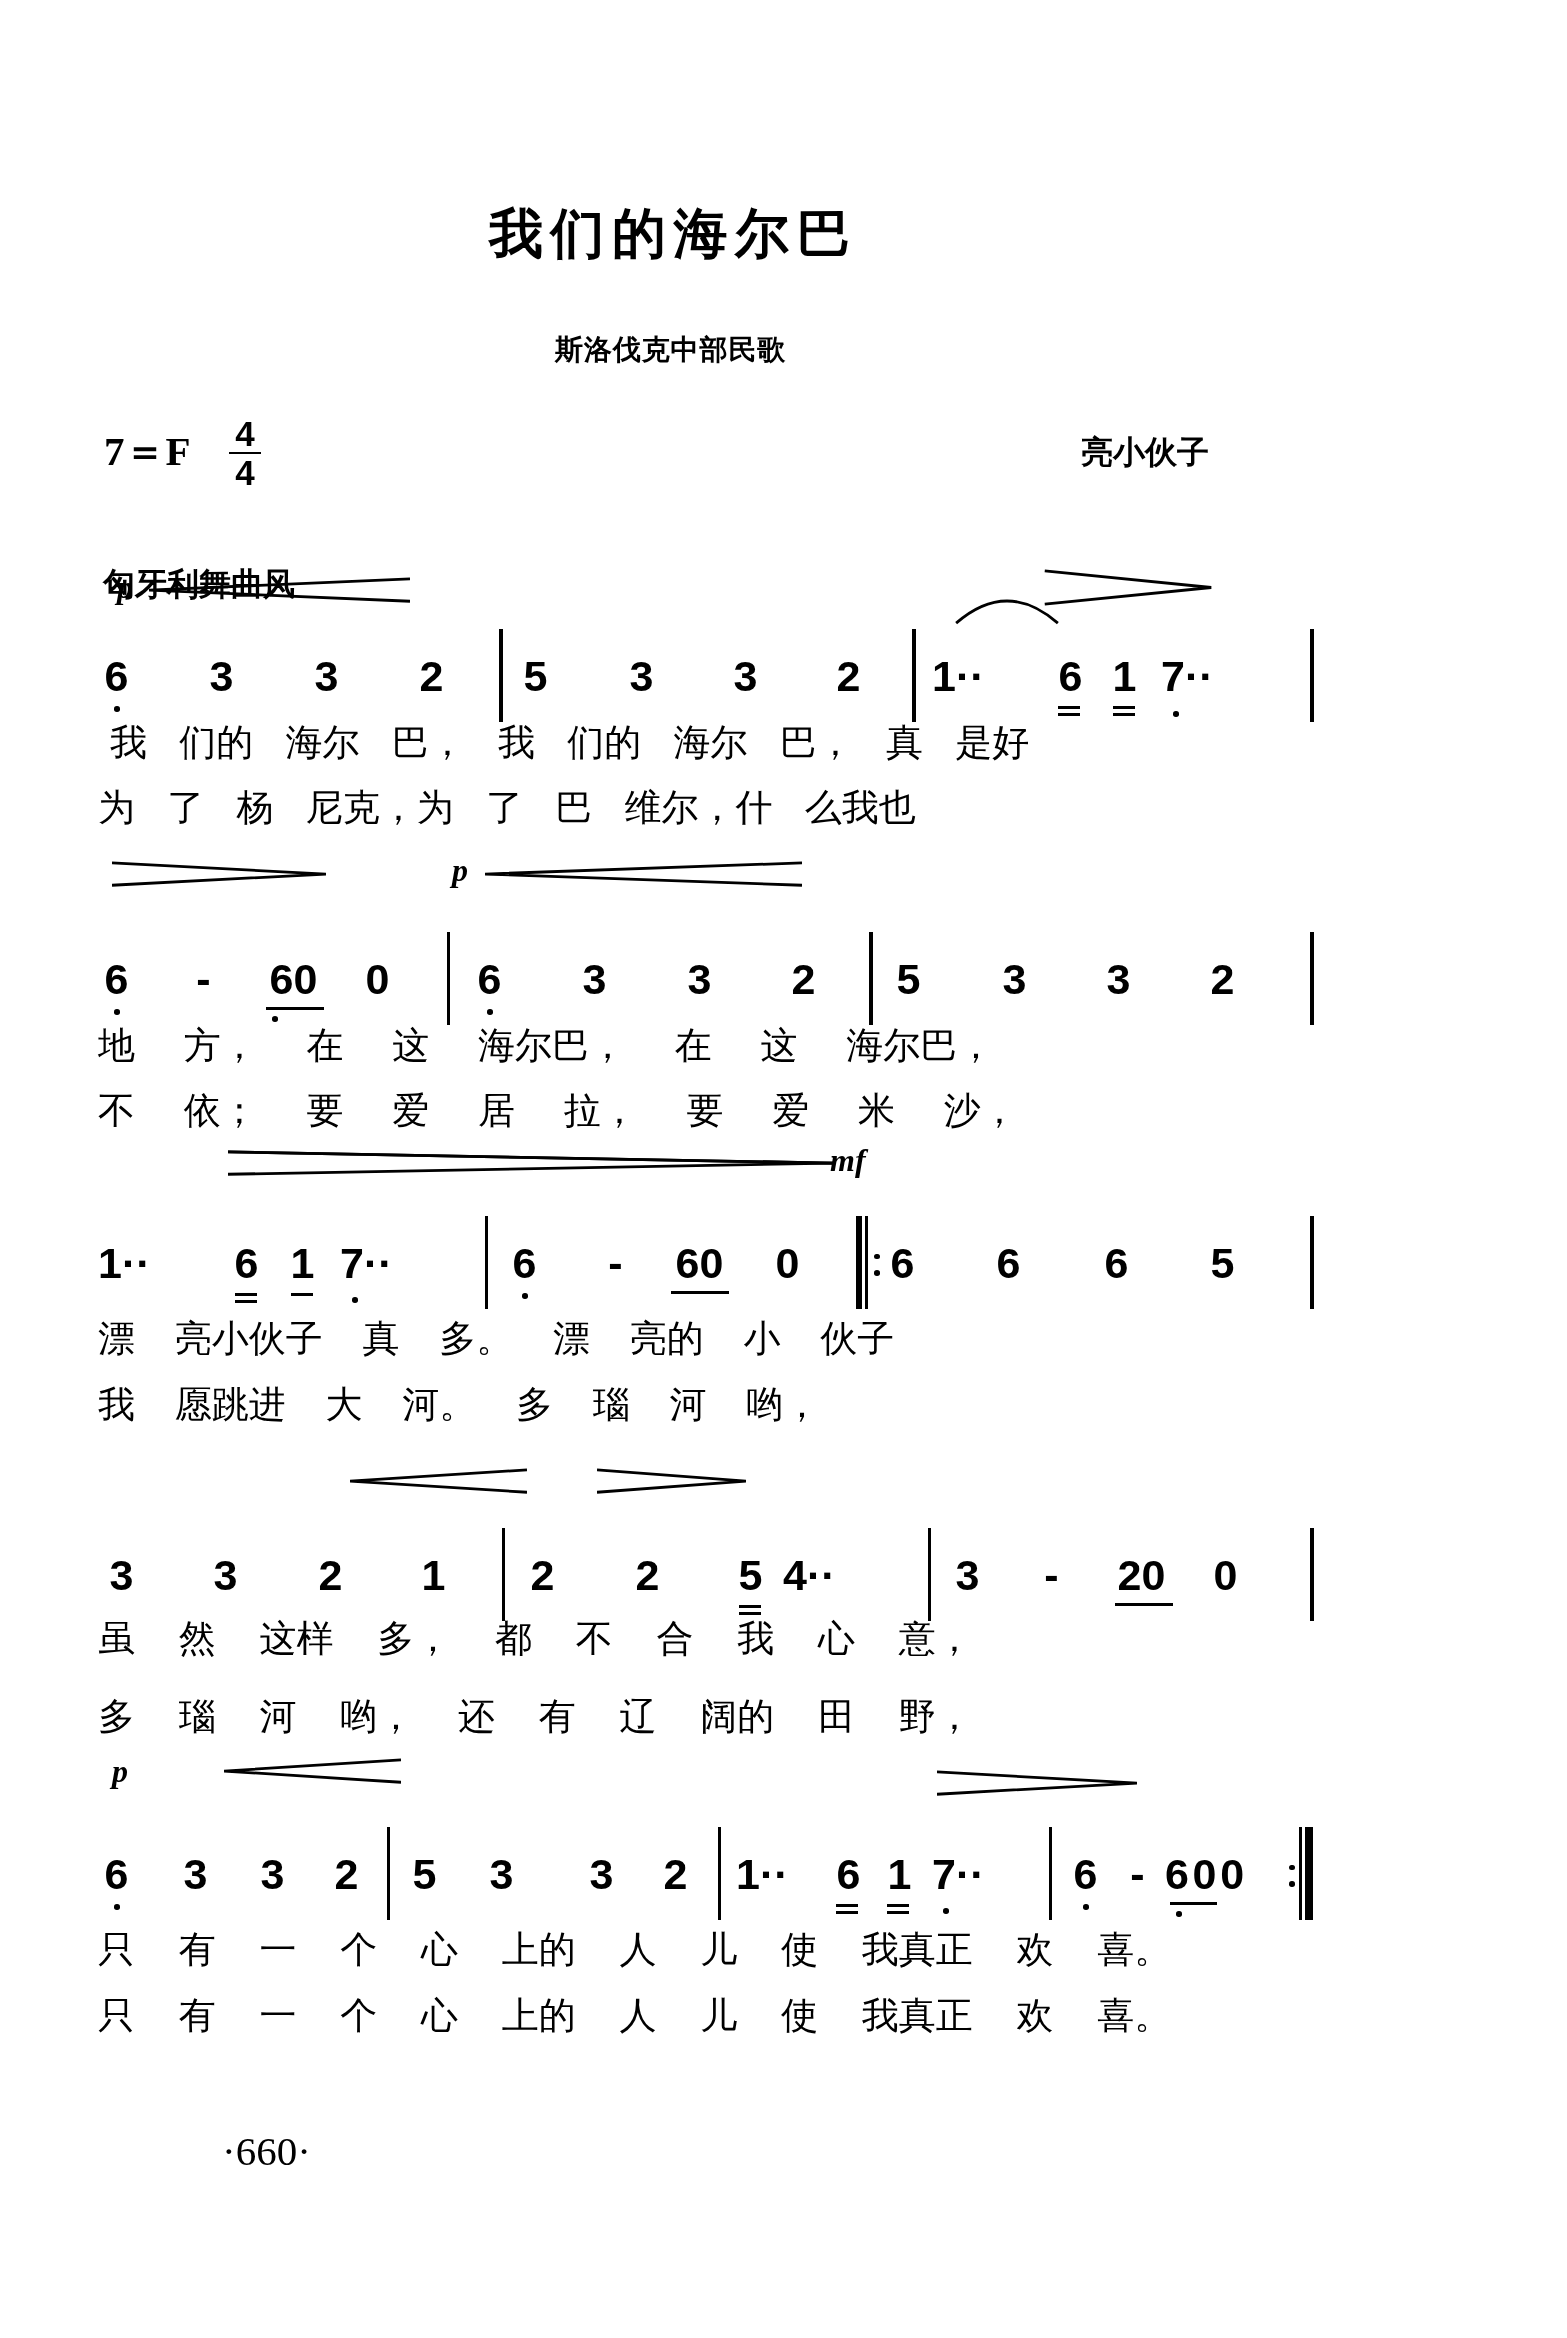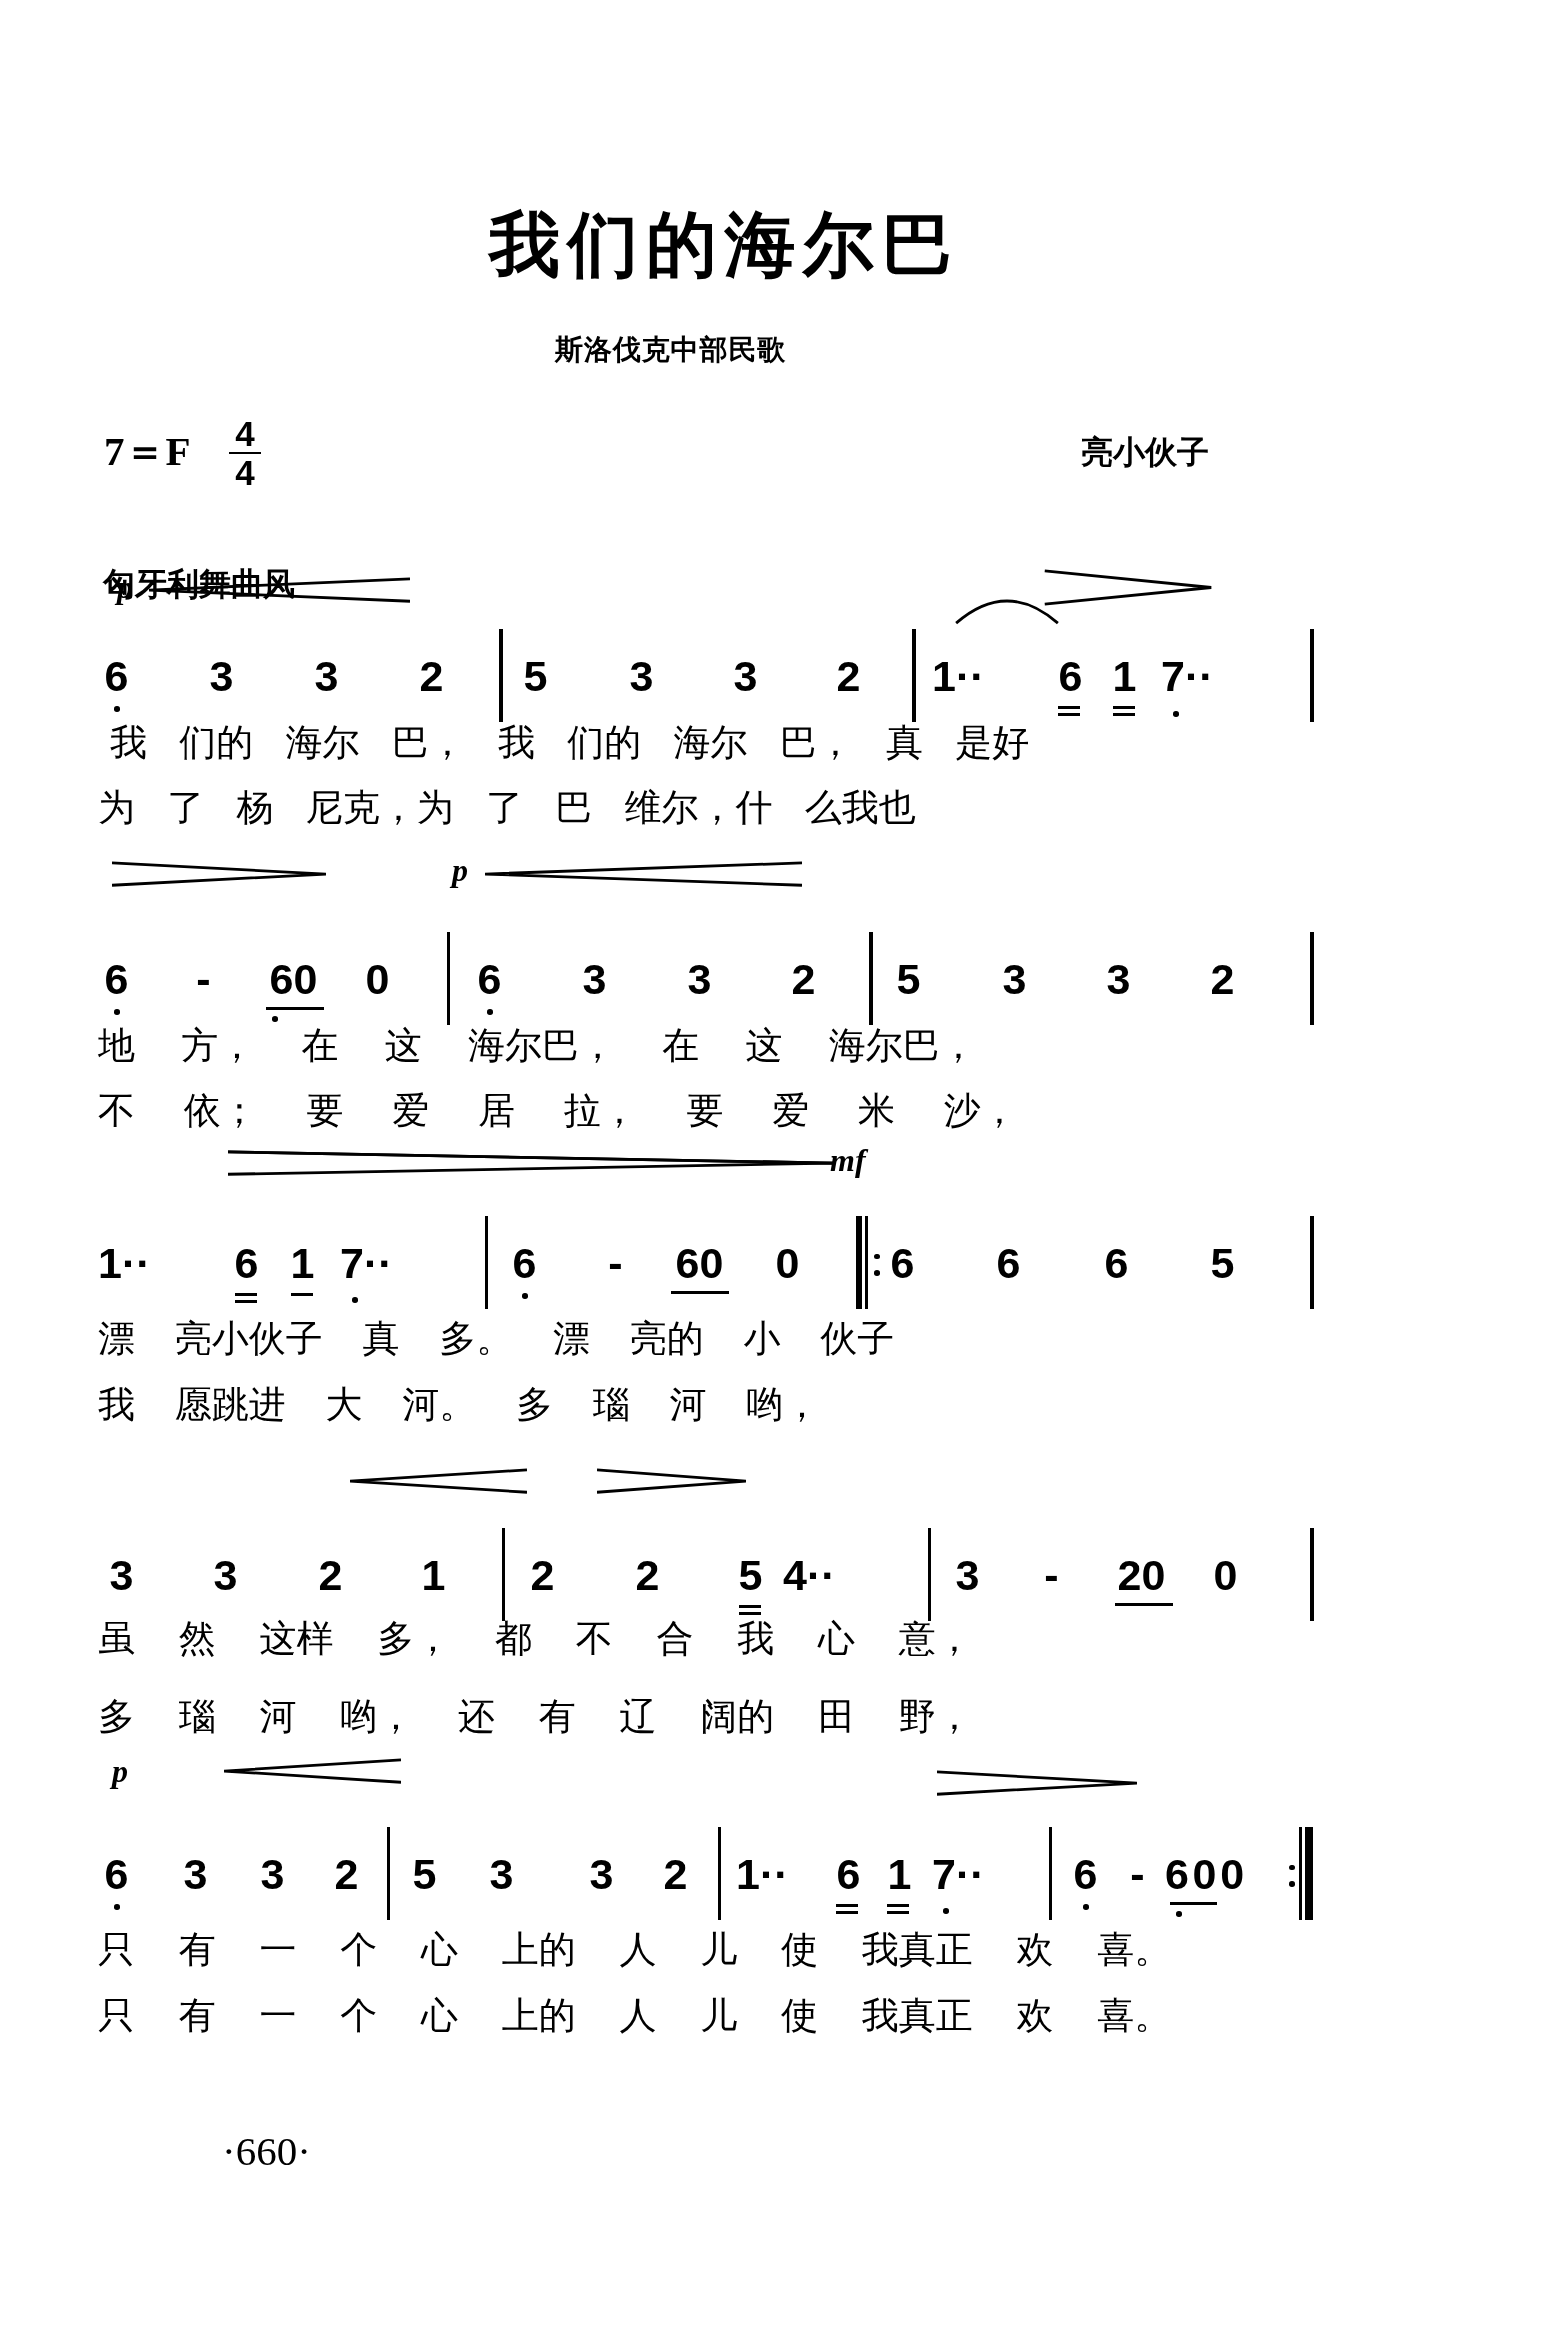--- a/index.html
+++ b/index.html
@@ -1,19 +1,19 @@
 <!DOCTYPE html>
 <html style="font-size:15px"><head>
 <meta charset="utf-8">
 <style>
   html, body { margin:0; padding:0; background:#ffffff; }
   body { width:1567px; height:2339px; position:relative; overflow:hidden; color:#000;
          font-family:"DejaVu Sans", sans-serif; }
   .abs { position:absolute; }
-  .title { left:489px; top:198px; font-family:"DejaVu Serif", serif; font-size:71px; letter-spacing:7.5px; font-weight:bold; }
+  .title { left:489px; top:198px; font-family:"DejaVu Serif", serif; font-size:54px; letter-spacing:7.5px; font-weight:bold; }
   .subtitle { left:555px; top:331px; font-size:28px; font-weight:bold; letter-spacing:0.9px; }
   .key { left:104px; top:424px; font-family:"Liberation Serif", serif; font-weight:bold; font-size:41px; }
   .timesig { left:229px; top:415px; width:32px; text-align:center; font-family:"Liberation Sans", sans-serif; font-weight:bold; font-size:35px; line-height:37px; }
   .timesig .num { border-bottom:2.8px solid #000; }
   .arranger { left:1081px; top:431px; font-size:32px; font-weight:bold; }
   .style { left:103px; top:517px; font-size:32px; font-weight:bold;margin-top:46px; }
 
   .system { position:absolute; left:0; width:1567px; }
   .dyn { position:absolute; font-family:"Liberation Serif", serif; font-style:italic; font-weight:bold; font-size:32px; }
   .hairpin { position:absolute; }
@@ -99,21 +99,21 @@
     <span class="note" style="left:576px">3</span>
     <span class="note" style="left:681px">3</span>
     <span class="note" style="left:785px">2</span>
     <span class="bar" style="left:869px"></span>
     <span class="note" style="left:890px">5</span>
     <span class="note" style="left:996px">3</span>
     <span class="note" style="left:1100px">3</span>
     <span class="note" style="left:1204px">2</span>
     <span class="bar" style="left:1310px"></span>
   </div>
-  <div class="lyric" style="left:98px;top:177px;word-spacing:37px;font-family:Liberation Serif, serif;">地 方， 在 这 海尔巴， 在 这 海尔巴，</div>
+  <div class="lyric" style="left:98px;top:177px;word-spacing:37px;">地 方， 在 这 海尔巴， 在 这 海尔巴，</div>
   <div class="lyric" style="left:98px;top:242px;word-spacing:37px;text-align:right;">不 依； 要 爱 居 拉， 要 爱 米 沙，</div>
 </div>
 
 <div class="system" style="top:1142px;">
   <svg class="hairpin" style="left:228px;top:7.5px" width="606" height="28" viewBox="0 0 650 30">
       <polyline points="650,14 0,2 M0,26 650,14" fill="none" stroke="#000" stroke-width="3"></polyline>
       <line x1="0" y1="2" x2="650" y2="14" stroke="#000" stroke-width="3"></line>
       <line x1="0" y1="26" x2="650" y2="14" stroke="#000" stroke-width="3"></line>
     </svg>
   <span class="dyn" style="left:830px;top:0;">mf</span>

